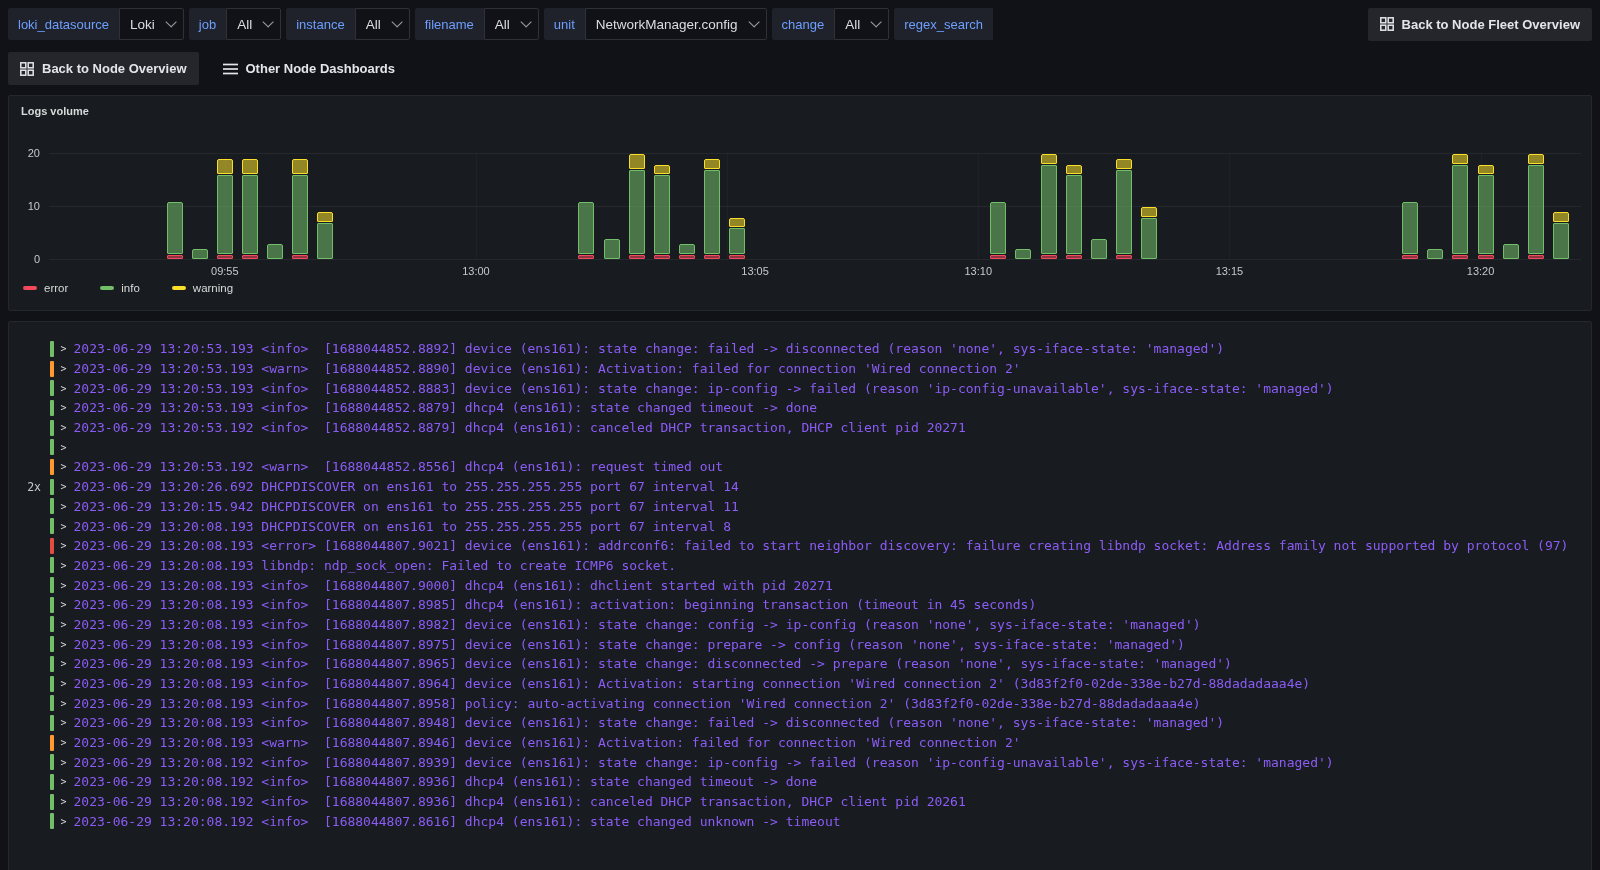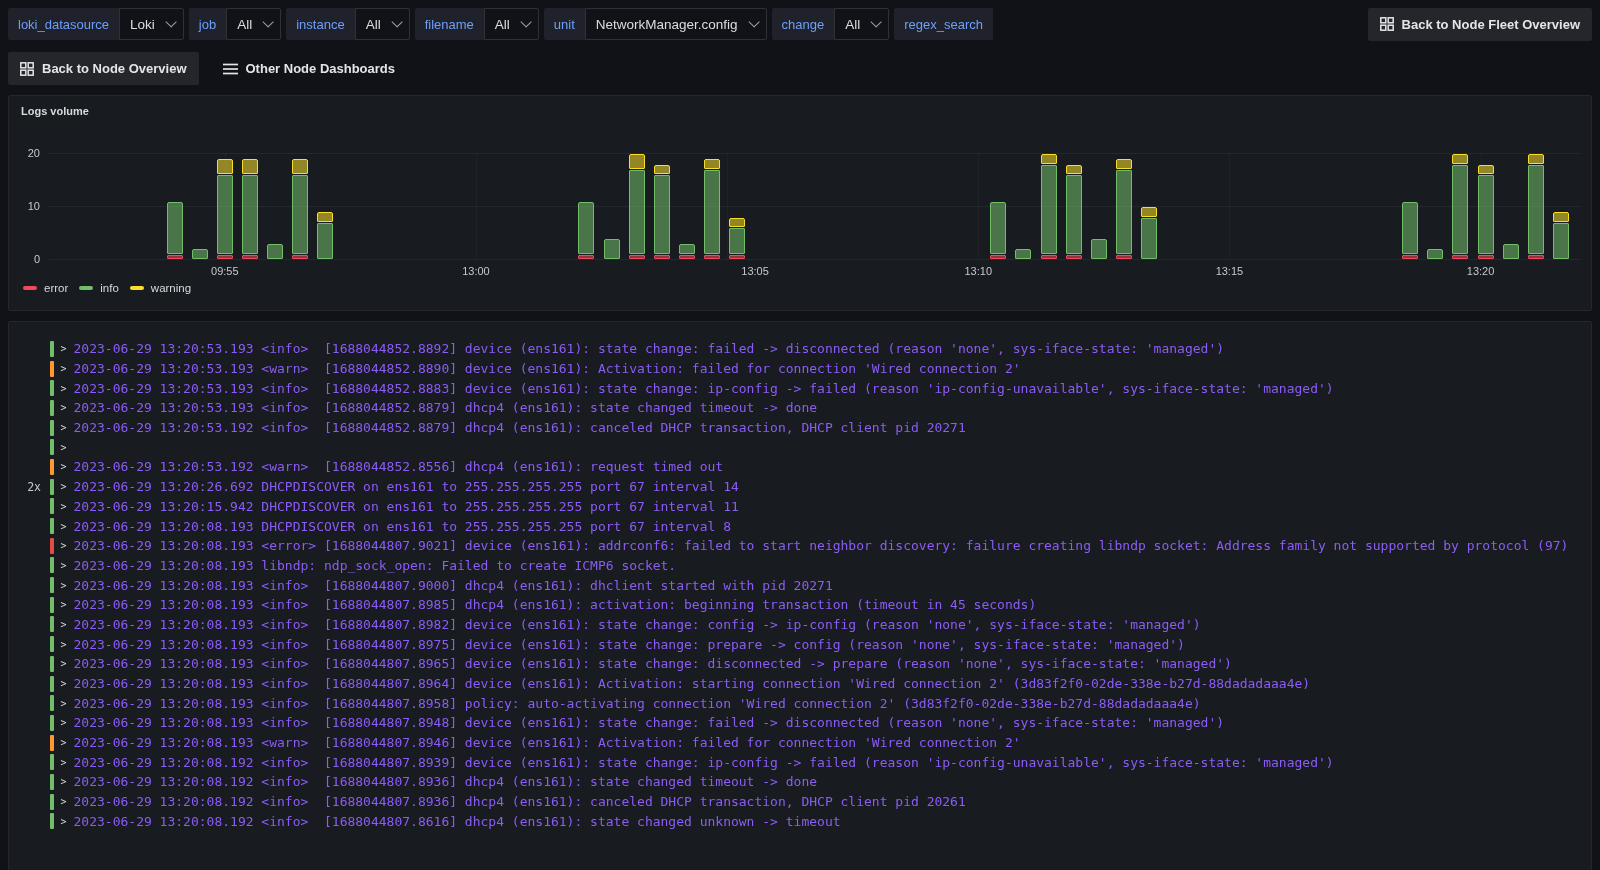--- a/index.html
+++ b/index.html
@@ -63,21 +63,21 @@
   #logs-panel { height:552px; overflow:hidden; }
   
   .lv-plot { position:absolute; left:40px; right:10px; top:57px; height:106px; }
   .gridline-h { position:absolute; left:0; right:0; height:1px; background:rgba(204,204,220,0.07); }
   .gridline-v { position:absolute; top:0; bottom:0; width:1px; background:rgba(204,204,220,0.04); }
   .y-tick { position:absolute; right:100%; margin-right:9px; transform:translateY(-50%);
             font-size:11px; color:#c7c8cc; }
   .x-tick { position:absolute; top:112px; transform:translateX(-50%);
             font-size:11px; color:#c7c8cc; white-space:nowrap; }
   .bar-seg { position:absolute; width:16px; margin-left:-8px; border-style:solid; border-width:1px; }
-  .lv-legend { position:absolute; left:14px; top:186px; display:flex; gap:11px; align-items:center; }
+  .lv-legend { position:absolute; left:14px; top:186px; display:flex; gap:32px; align-items:center; }
   .legend-item { display:flex; align-items:center; gap:7px; font-size:11.5px; color:#d8d9da; cursor:pointer; }
   .legend-swatch { width:14px; height:4px; border-radius:2px; }
   
   .log-rows { padding:17px 0 0 4px; }
   .log-row { display:flex; align-items:center; height:19.7px; overflow:hidden; white-space:nowrap; }
   .dup-count { width:28px; text-align:right; margin-right:9px; flex:0 0 28px;
                font-family:"DejaVu Sans Mono", monospace; font-size:11.5px; color:#c7c8cc; }
   .level-bar { width:3.5px; height:16px; border-radius:1px; margin-right:7px; flex:0 0 3.5px; }
   .log-chevron { font-family:"DejaVu Sans Mono", monospace; font-size:10px; color:#d8d9da;
                  margin-right:7px; flex:0 0 auto; cursor:pointer; }

